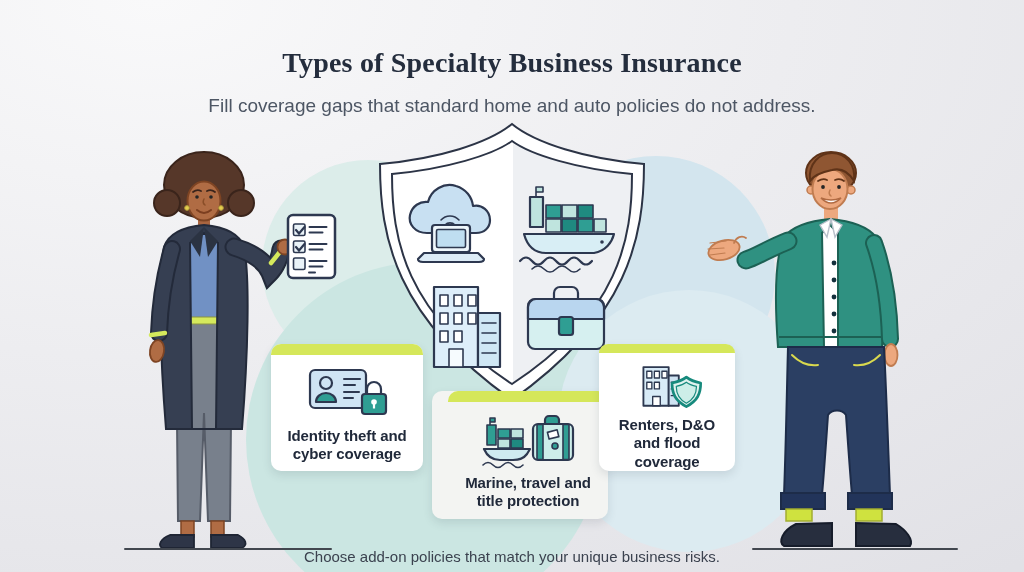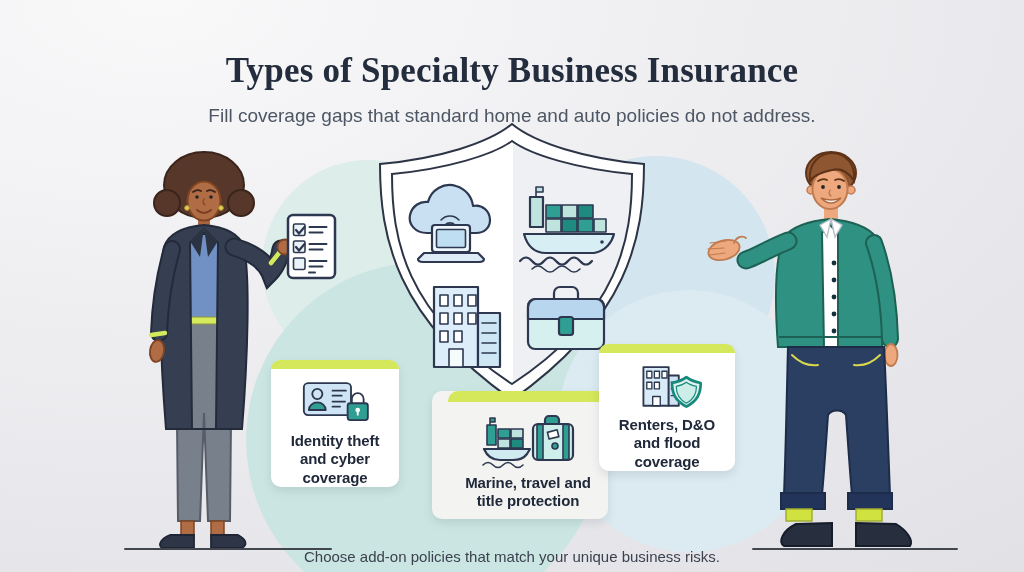--- a/index.html
+++ b/index.html
@@ -5,35 +5,35 @@
   html,body{margin:0;padding:0;background:#dfdfe4;}
   .stage{position:relative;width:1024px;height:572px;overflow:hidden;
          background:radial-gradient(130% 130% at 15% 0%, #f9f9fa 0%, #ededf0 48%, #e1e1e6 100%);
          font-family:"Liberation Sans", sans-serif;}
   .circle{position:absolute;border-radius:50%;}
   .c-mint{left:262px;top:160px;width:212px;height:212px;background:#dcedea;}
   .c-blue{left:537px;top:156px;width:238px;height:238px;background:#d3e5ee;}
   .c-teal-bottom{left:246px;top:262px;width:356px;height:356px;background:#cbe6e2;}
   .c-blue-bottom{left:558px;top:290px;width:262px;height:262px;background:#dcebf1;}
   .hdr-title{position:absolute;left:0;top:28px;width:100%;text-align:center;
-    font-family:"Liberation Serif", serif;font-weight:700;font-size:35px;color:#242d3d;letter-spacing:.2px;}
-  .hdr-sub{position:absolute;left:0;top:86px;width:100%;text-align:center;
+    font-family:"Liberation Serif", serif;font-weight:700;font-size:28px;color:#242d3d;letter-spacing:.2px;}
+  .hdr-sub{position:absolute;left:0;top:76px;width:100%;text-align:center;
     font-size:19px;color:#4d5664;}
   .shield-svg{position:absolute;left:369px;top:121px;}
   .person-svg{position:absolute;}
   .woman{left:118px;top:145px;}
   .man{left:700px;top:143px;}
   .card{position:absolute;background:#ffffff;border-radius:10px;
         box-shadow:0 4px 10px rgba(50,60,80,.13);display:flex;flex-direction:column;align-items:center;}
   .card-2{background:#f3f4f2;padding-left:16px;}
   .card-accent{width:100%;height:11px;background:#d5e75a;border-radius:10px 10px 0 0;}
   .card-icon{margin-top:9px;}
   .card-label{margin-top:5px;padding:0 6px;text-align:center;font-weight:700;
               font-size:15px;line-height:1.22;color:#20293a;letter-spacing:-.1px;}
-  .pos-c1{left:271px;top:360px;width:128px;height:127px;}
+  .pos-c1{left:271px;top:344px;width:152px;height:127px;}
   .pos-c2{left:432px;top:391px;width:160px;height:128px;}
   .pos-c3{left:599px;top:344px;width:136px;height:127px;}
   .footer-caption{position:absolute;left:0;top:533px;width:100%;text-align:center;
     font-size:15px;font-weight:500;color:#3b424f;}
   .ground{position:absolute;height:2px;background:#42474f;border-radius:1px;top:548px;}
   .g-left{left:124px;width:208px;}
   .g-right{left:752px;width:206px;}
   svg .o{stroke:#2d3850;stroke-width:2.2;stroke-linecap:round;stroke-linejoin:round;}
   svg .thin{stroke:#2d3850;stroke-width:1.6;stroke-linecap:round;stroke-linejoin:round;}
 </style>

